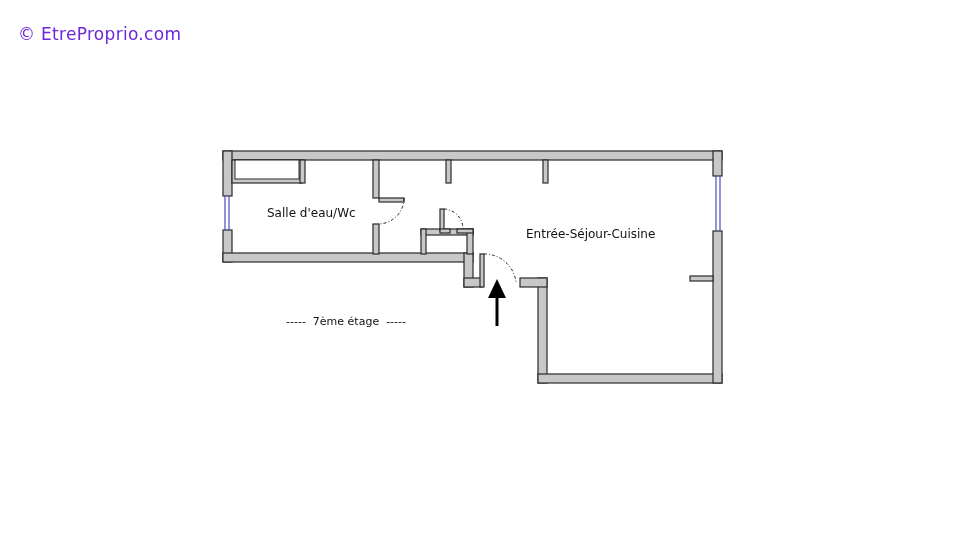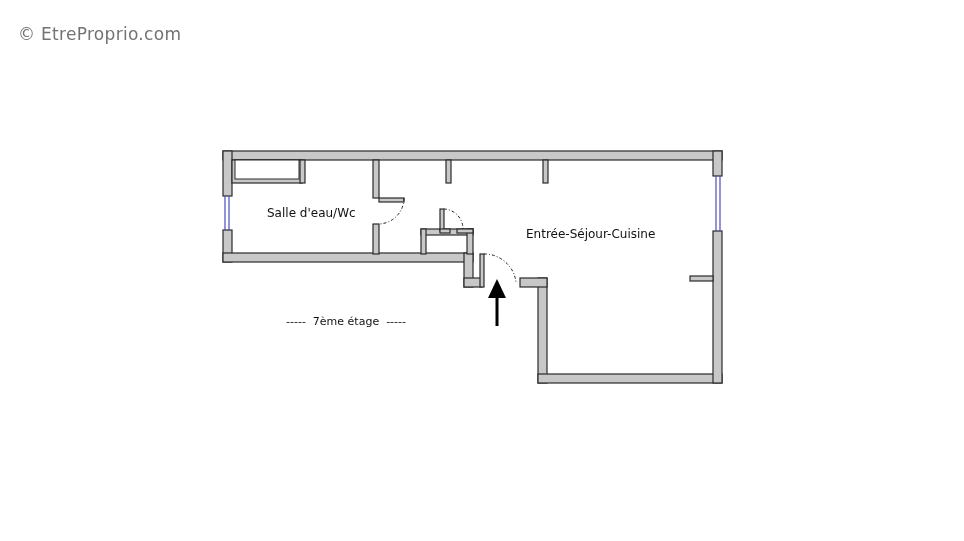--- a/index.html
+++ b/index.html
@@ -1,17 +1,17 @@
 <!DOCTYPE html>
 <html><head>
   <meta charset="utf-8">
   <style>
     html, body { margin: 0; padding: 0; background: #ffffff; }
     body { width: 964px; height: 541px; position: relative; overflow: hidden; font-family: "DejaVu Sans", sans-serif; }
-    .watermark { position: absolute; left: 18px; top: 24px; font-size: 17px; color: #737373; letter-spacing: 0.3px; font-family: "DejaVu Sans", sans-serif; }
+    .watermark { position: absolute; left: 18px; top: 24px; font-size: 17px; color: #6d28d9; letter-spacing: 0.3px; font-family: "DejaVu Sans", sans-serif; }
     svg.plan { position: absolute; left: 0; top: 0; }
     .room-label { font-family: "DejaVu Sans", sans-serif; font-size: 12px; fill: #111; }
     .floor-label { font-family: "DejaVu Sans", sans-serif; font-size: 11px; fill: #111; }
     .wall { fill: #c8c8c8; stroke: #2a2a2a; stroke-width: 1.2; }
     .window { stroke: #4a4ac0; stroke-width: 1.2; fill: none; }
     .door-arc { fill: none; stroke: #222; stroke-width: 1; stroke-dasharray: 3 2 1 2; }
   </style>
 </head>
 <body>
 

